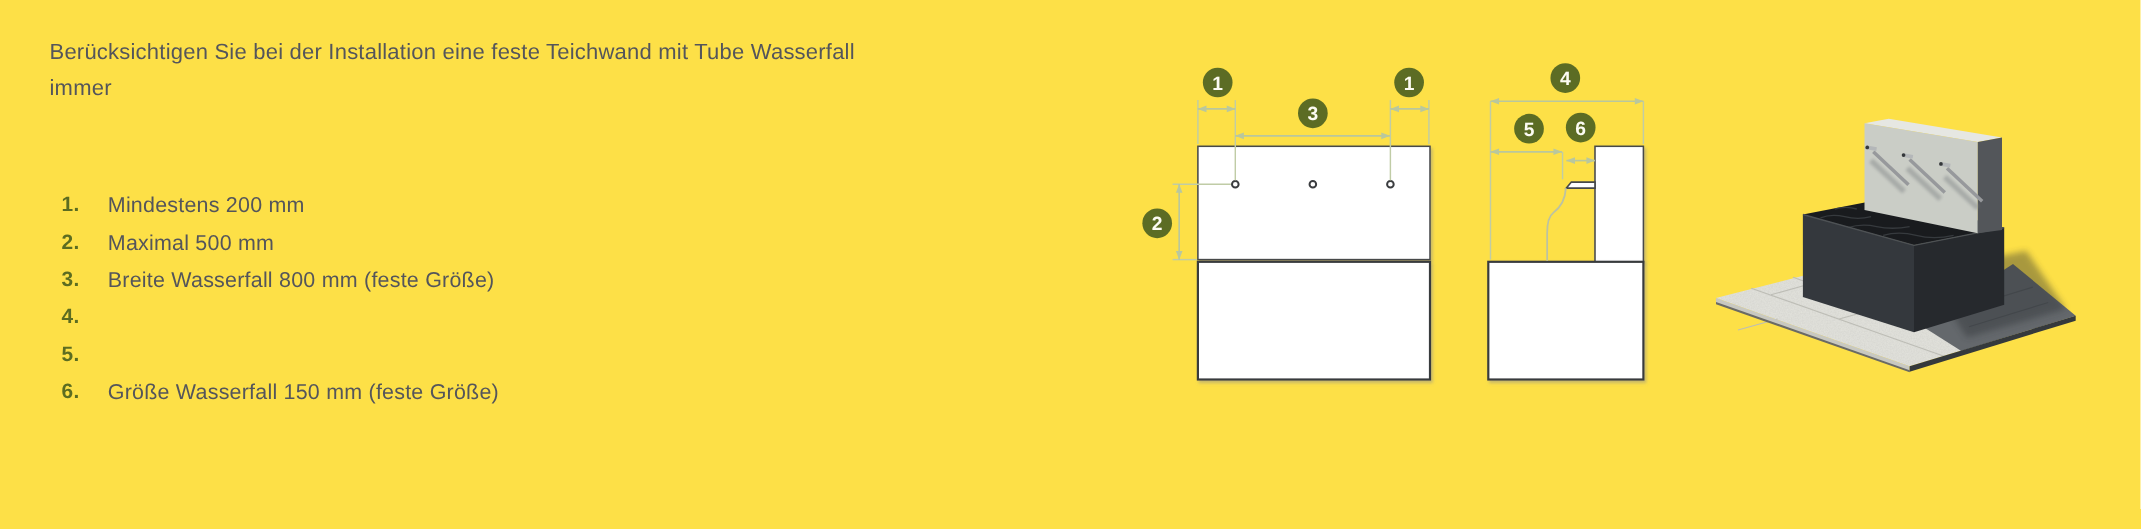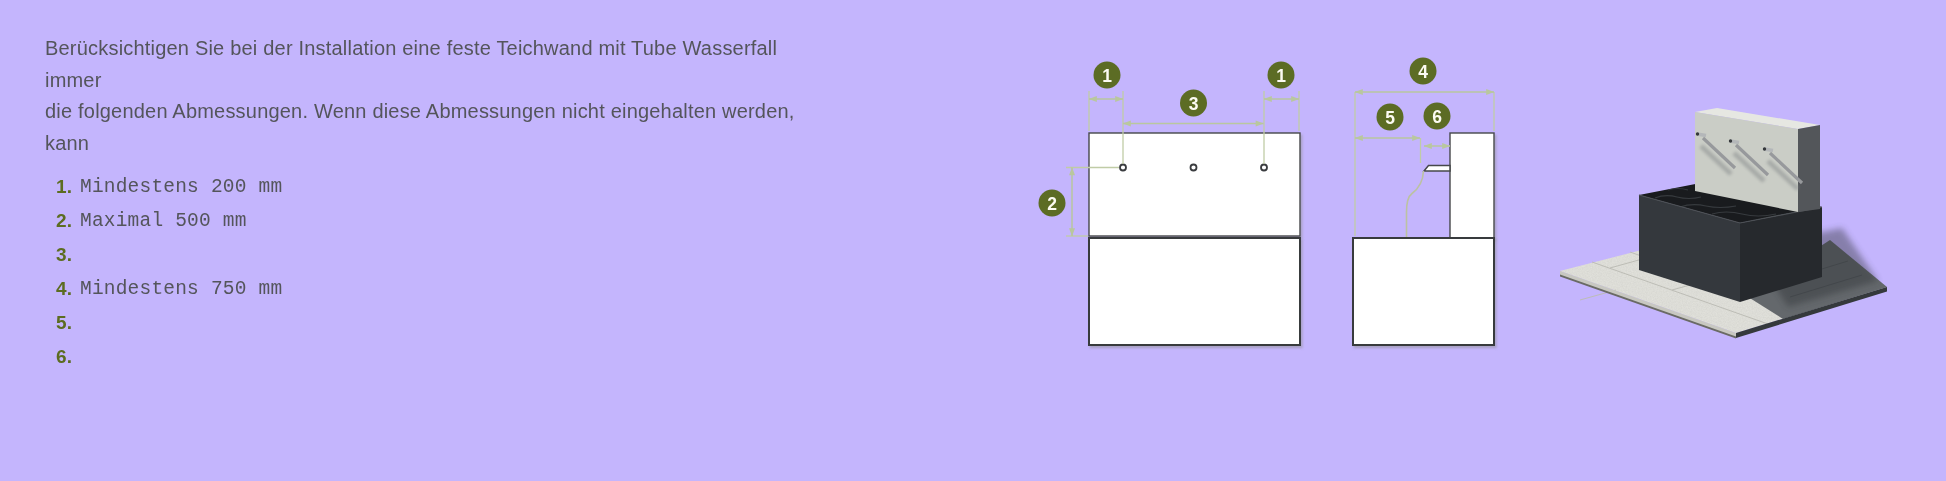--- a/index.html
+++ b/index.html
@@ -1,68 +1,68 @@
 <!DOCTYPE html>
 <html><head>
 <meta charset="utf-8">
 <style>
   html,body{margin:0;padding:0;background:#ffffff;}
   .page{
-    position:relative;width:1946px;height:481px;background:#c4b5fd;overflow:hidden;
+    position:relative;width:1946px;height:481px;background:#fde047;overflow:hidden;
     font-family:"Liberation Sans","DejaVu Sans",sans-serif;
   }
   .intro{
     position:absolute;left:45px;top:33px;width:760px;
     font-size:20px;line-height:31.5px;color:#54555b;font-weight:400;letter-spacing:.2px;
   }
   .dim-list{position:absolute;left:56px;top:176px;}
   .dim-row{display:flex;align-items:flex-start;height:34px;font-size:19.5px;color:#54555b;letter-spacing:.2px;}
   .dim-num{width:24px;font-weight:700;color:#5c6c21;font-size:19px;}
-  .dim-txt{margin-left:0;font-family:Liberation Mono, monospace;}
+  .dim-txt{margin-left:18px;}
   .gfx{position:absolute;left:0;top:0;pointer-events:none;}
   .marker-num{
     font-family:"Liberation Sans","DejaVu Sans",sans-serif;
     font-size:17.5px;font-weight:700;fill:#fcfbf2;
   }
   .panel{fill:#ffffff;stroke:#46484a;stroke-width:1.4;}
   .panel-heavy{fill:#ffffff;stroke:#393b3e;stroke-width:2;}
   .dim{stroke:#b9c79e;stroke-width:1.5;fill:none;}
   .ext{stroke:#c0cca6;stroke-width:1.3;fill:none;}
 </style>
 </head>
 <body>
 
 <div class="page">
 
   <div class="intro">
     <div>Berücksichtigen Sie bei der Installation eine feste Teichwand mit Tube Wasserfall immer</div>
-    <div>die folgenden Abmessungen. Wenn diese Abmessungen nicht eingehalten werden, kann</div>
   </div>
 
   <div class="dim-list">
     <div class="dim-row">
       <span class="dim-num">1.</span>
       <span class="dim-txt">Mindestens 200 mm</span>
     </div>
     <div class="dim-row">
       <span class="dim-num">2.</span>
       <span class="dim-txt">Maximal 500 mm</span>
     </div>
     <div class="dim-row">
       <span class="dim-num">3.</span>
+      <span class="dim-txt">Breite Wasserfall 800 mm (feste Größe)</span>
     </div>
     <div class="dim-row">
       <span class="dim-num">4.</span>
-      <span class="dim-txt">Mindestens 750 mm</span>
     </div>
     <div class="dim-row">
       <span class="dim-num">5.</span>
     </div>
     <div class="dim-row">
       <span class="dim-num">6.</span>
+      <span class="dim-txt">Größe Wasserfall 150 mm (feste Größe)</span>
     </div>
   </div>
 
   <svg class="gfx" width="1946" height="481" viewBox="0 0 1946 481" aria-hidden="true">
     <defs>
       <marker id="ae" markerWidth="9" markerHeight="8" refX="8.3" refY="3.5" orient="auto" markerUnits="userSpaceOnUse">
         <path d="M0.5,0.5 L8.5,3.5 L0.5,6.5 Z" fill="#b9c79e"></path>
       </marker>
       <marker id="as" markerWidth="9" markerHeight="8" refX="8.3" refY="3.5" orient="auto-start-reverse" markerUnits="userSpaceOnUse">
         <path d="M0.5,0.5 L8.5,3.5 L0.5,6.5 Z" fill="#b9c79e"></path>

